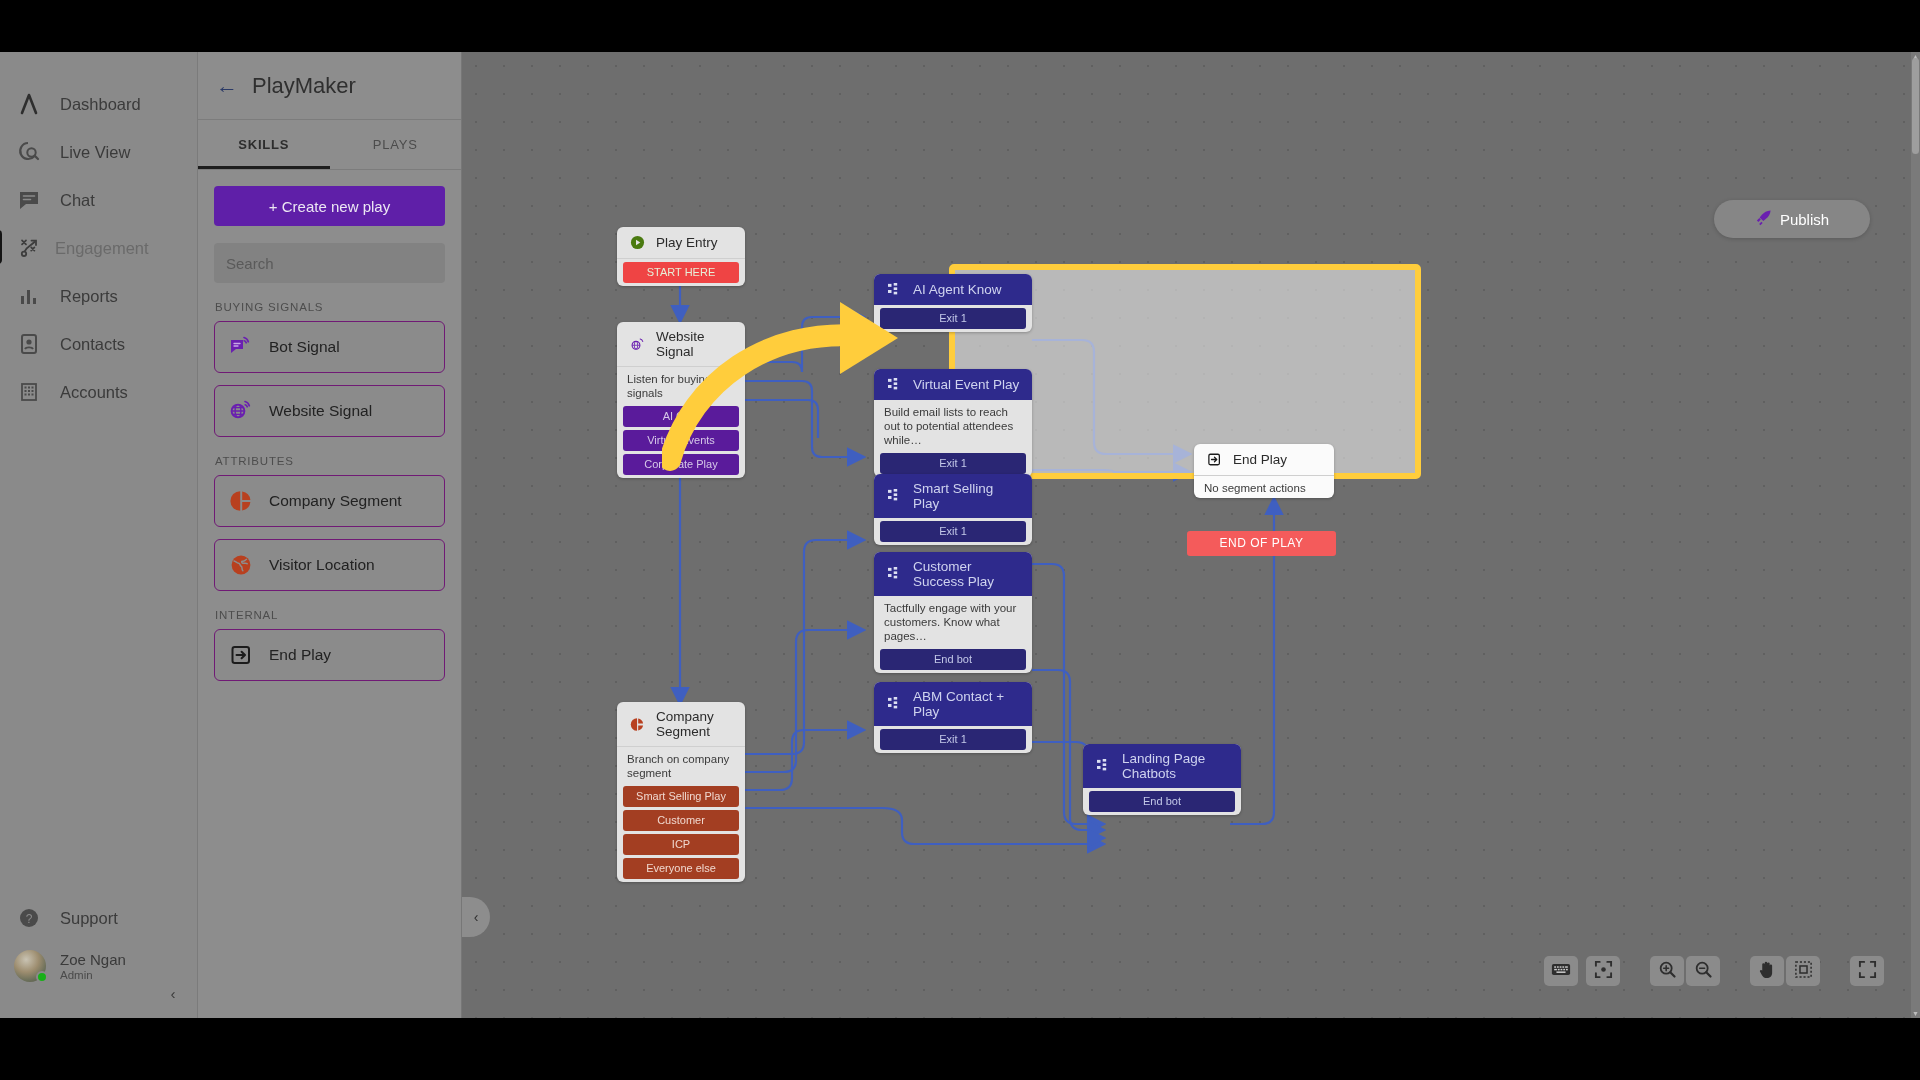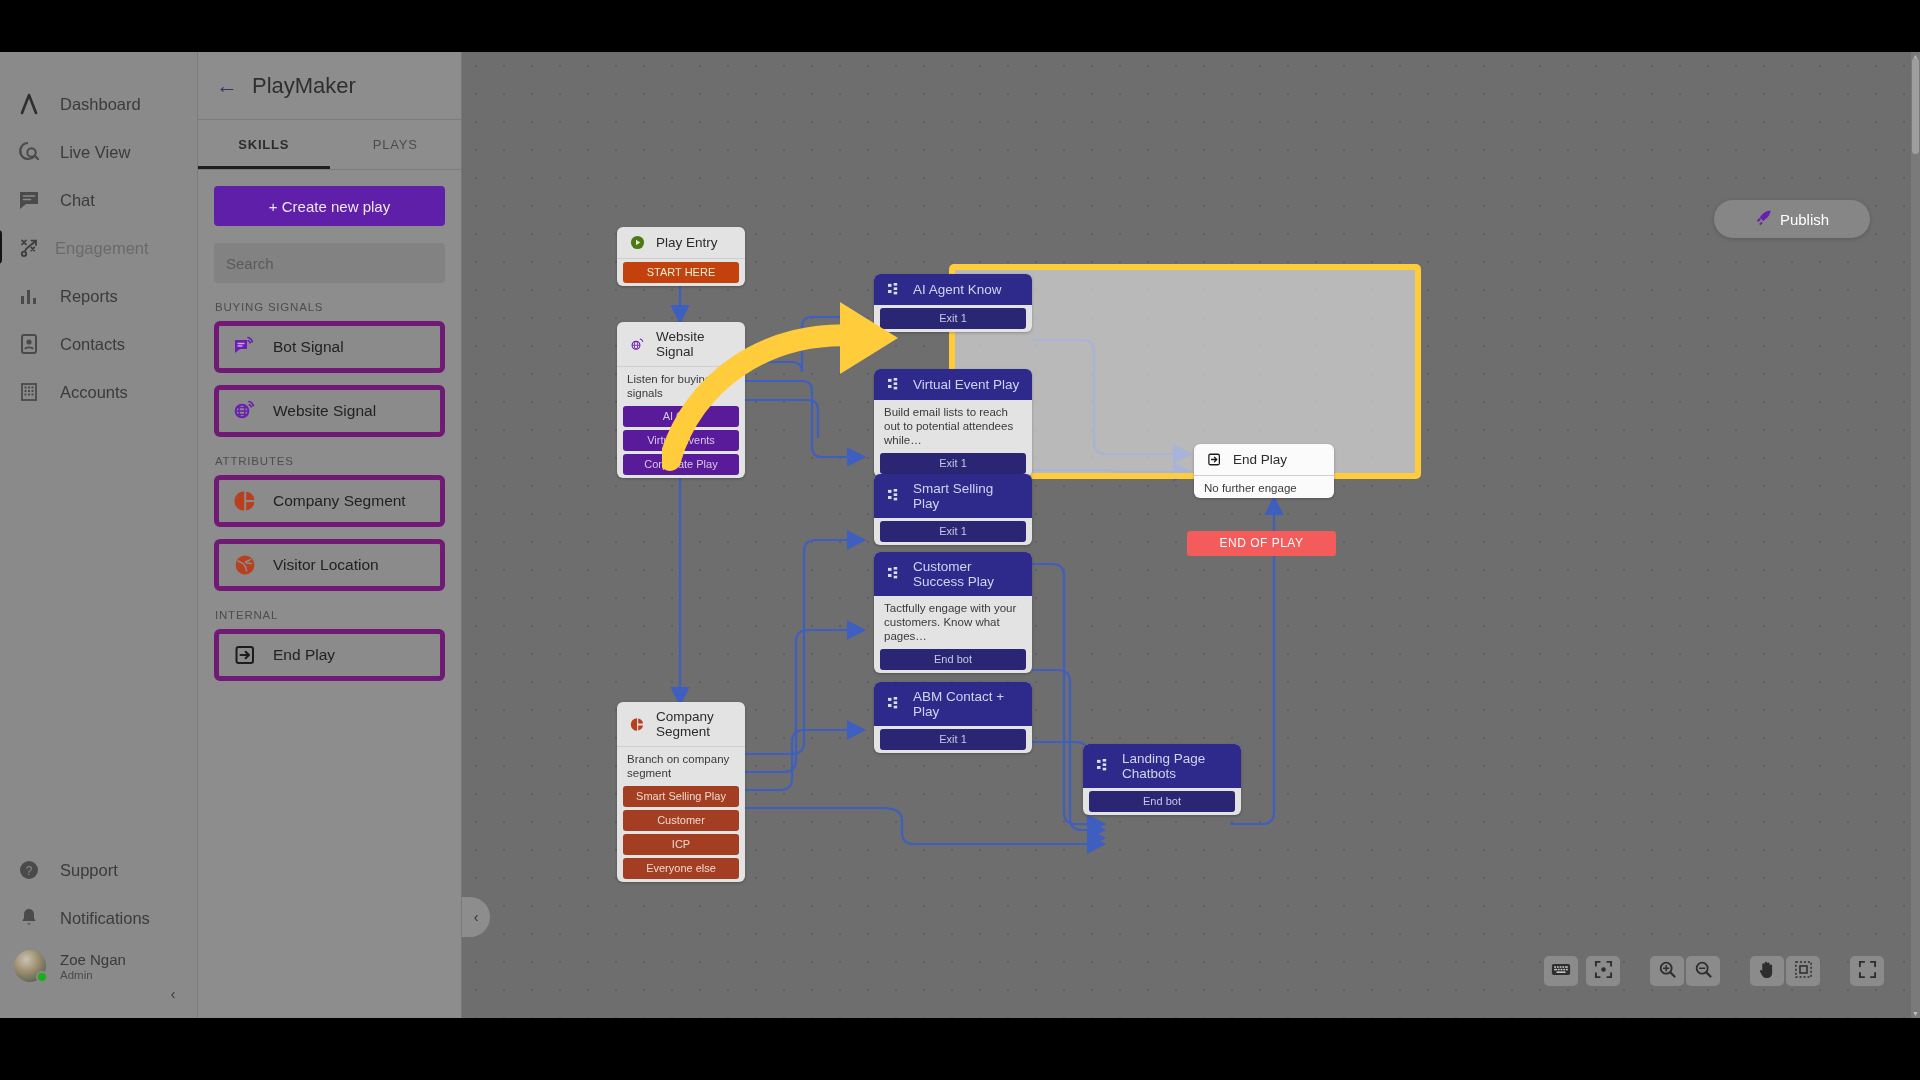--- a/index.html
+++ b/index.html
@@ -119,21 +119,21 @@
   }
   #search::placeholder { color: #5a5a5a; }
   .group-label {
     font-size: 11.5px; letter-spacing: .8px; color: #4d4d4d;
     margin: 18px 0 8px 1px;
   }
   .skill-card {
     display: flex; align-items: center; gap: 14px;
     min-height: 52px; padding: 8px 12px;
     background: #8b8b8b;
-    border: 5px solid #701a75;
+    border: 1px solid #701a75;
     border-radius: 6px;
     margin-bottom: 12px;
     cursor: grab;
   }
   .skill-card .ic { width: 28px; flex: 0 0 28px; display: flex; align-items: center; justify-content: center; }
   .skill-card .lb { font-size: 15.5px; color: #222; line-height: 18px; }
 
   
   #canvas-wrap {
     position: absolute; left: 462px; top: 0;
@@ -185,21 +185,21 @@
   .node-desc {
     font-size: 11.5px; color: #3b3b3b;
     padding: 5px 10px 3px 10px; line-height: 14px;
   }
   .pill {
     display: block; margin: 3px 6px; padding: 4px 0;
     border-radius: 3px; text-align: center;
     font-size: 11px; line-height: 13px;
     cursor: pointer;
   }
-  .pill.green { background: #c2410c; color: #e6f0d8; }
+  .pill.green { background: #ef4444; color: #e6f0d8; }
   .pill.purple { background: #5a1b9b; color: #d6c8e8; }
   .pill.navy { background: #2a2674; color: #c3c8e8; }
   .pill.orange { background: #a33e22; color: #f0d8cf; }
   .pill.red { background: #f45b5b; color: #ffffff; font-size: 12px; letter-spacing:.5px; padding: 6px 0; }
   .node-sep { height: 1px; background: #cfcfcf; margin: 0; }
 
   
   #highlight {
     position: absolute;
     left: 487px; top: 212px;
@@ -337,29 +337,20 @@
       <div id="rail-bottom">
         <div class="rail-item">
           <span class="ic">
             <svg width="24" height="24" viewBox="0 0 24 24">
                 <circle cx="12" cy="12" r="9" fill="#4a4a4a"></circle>
                 <text x="12" y="16.5" font-size="12" fill="#8a8a8a" text-anchor="middle" font-family="Liberation Sans">?</text>
               </svg>
           </span>
           <span>Support</span>
         </div>
-        <div class="rail-item">
-          <span class="ic">
-            <svg width="24" height="24" viewBox="0 0 24 24">
-                <path d="M12 3a5 5 0 0 0-5 5v4l-1.6 3h13.2L17 12V8a5 5 0 0 0-5-5z" fill="#4a4a4a"></path>
-                <path d="M10.2 17.2a1.9 1.9 0 0 0 3.6 0z" fill="#4a4a4a"></path>
-              </svg>
-          </span>
-          <span>Notifications</span>
-        </div>
         <div class="rail-user">
           <div class="avatar">
             <div class="dot"></div>
           </div>
           <div>
             <div class="user-name">Zoe Ngan</div>
             <div class="user-role">Admin</div>
           </div>
         </div>
       </div>
@@ -647,21 +638,21 @@
         <div class="node-head">
           <span class="ic">
             <svg width="15" height="15" viewBox="0 0 20 20">
                 <rect x="2.5" y="3" width="14" height="14" rx="2" stroke="#1c1c1c" stroke-width="1.7" fill="none"></rect>
                 <path d="M6 10h6.6M10 7l3 3-3 3" stroke="#1c1c1c" stroke-width="1.7" fill="none" stroke-linecap="round" stroke-linejoin="round"></path>
               </svg>
           </span>
           <span>End Play</span>
         </div>
         <div class="node-sep"></div>
-        <div class="node-desc">No further engage</div>
+        <div class="node-desc">No segment actions</div>
       </div>
       <span class="pill red" style="position:absolute; left:710px; top:464px; width:149px; margin:15px;">END OF PLAY</span>
 
       <svg id="swoosh" viewBox="0 0 280 250">
         <path d="M8 228 C 30 150, 105 96, 200 104" stroke="#ffcd3c" stroke-width="22" fill="none" stroke-linecap="round"></path>
         <path d="M178 70 L 236 106 L 178 142 Z" fill="#ffcd3c"></path>
       </svg>
 
       <button id="publish">
         <span>

